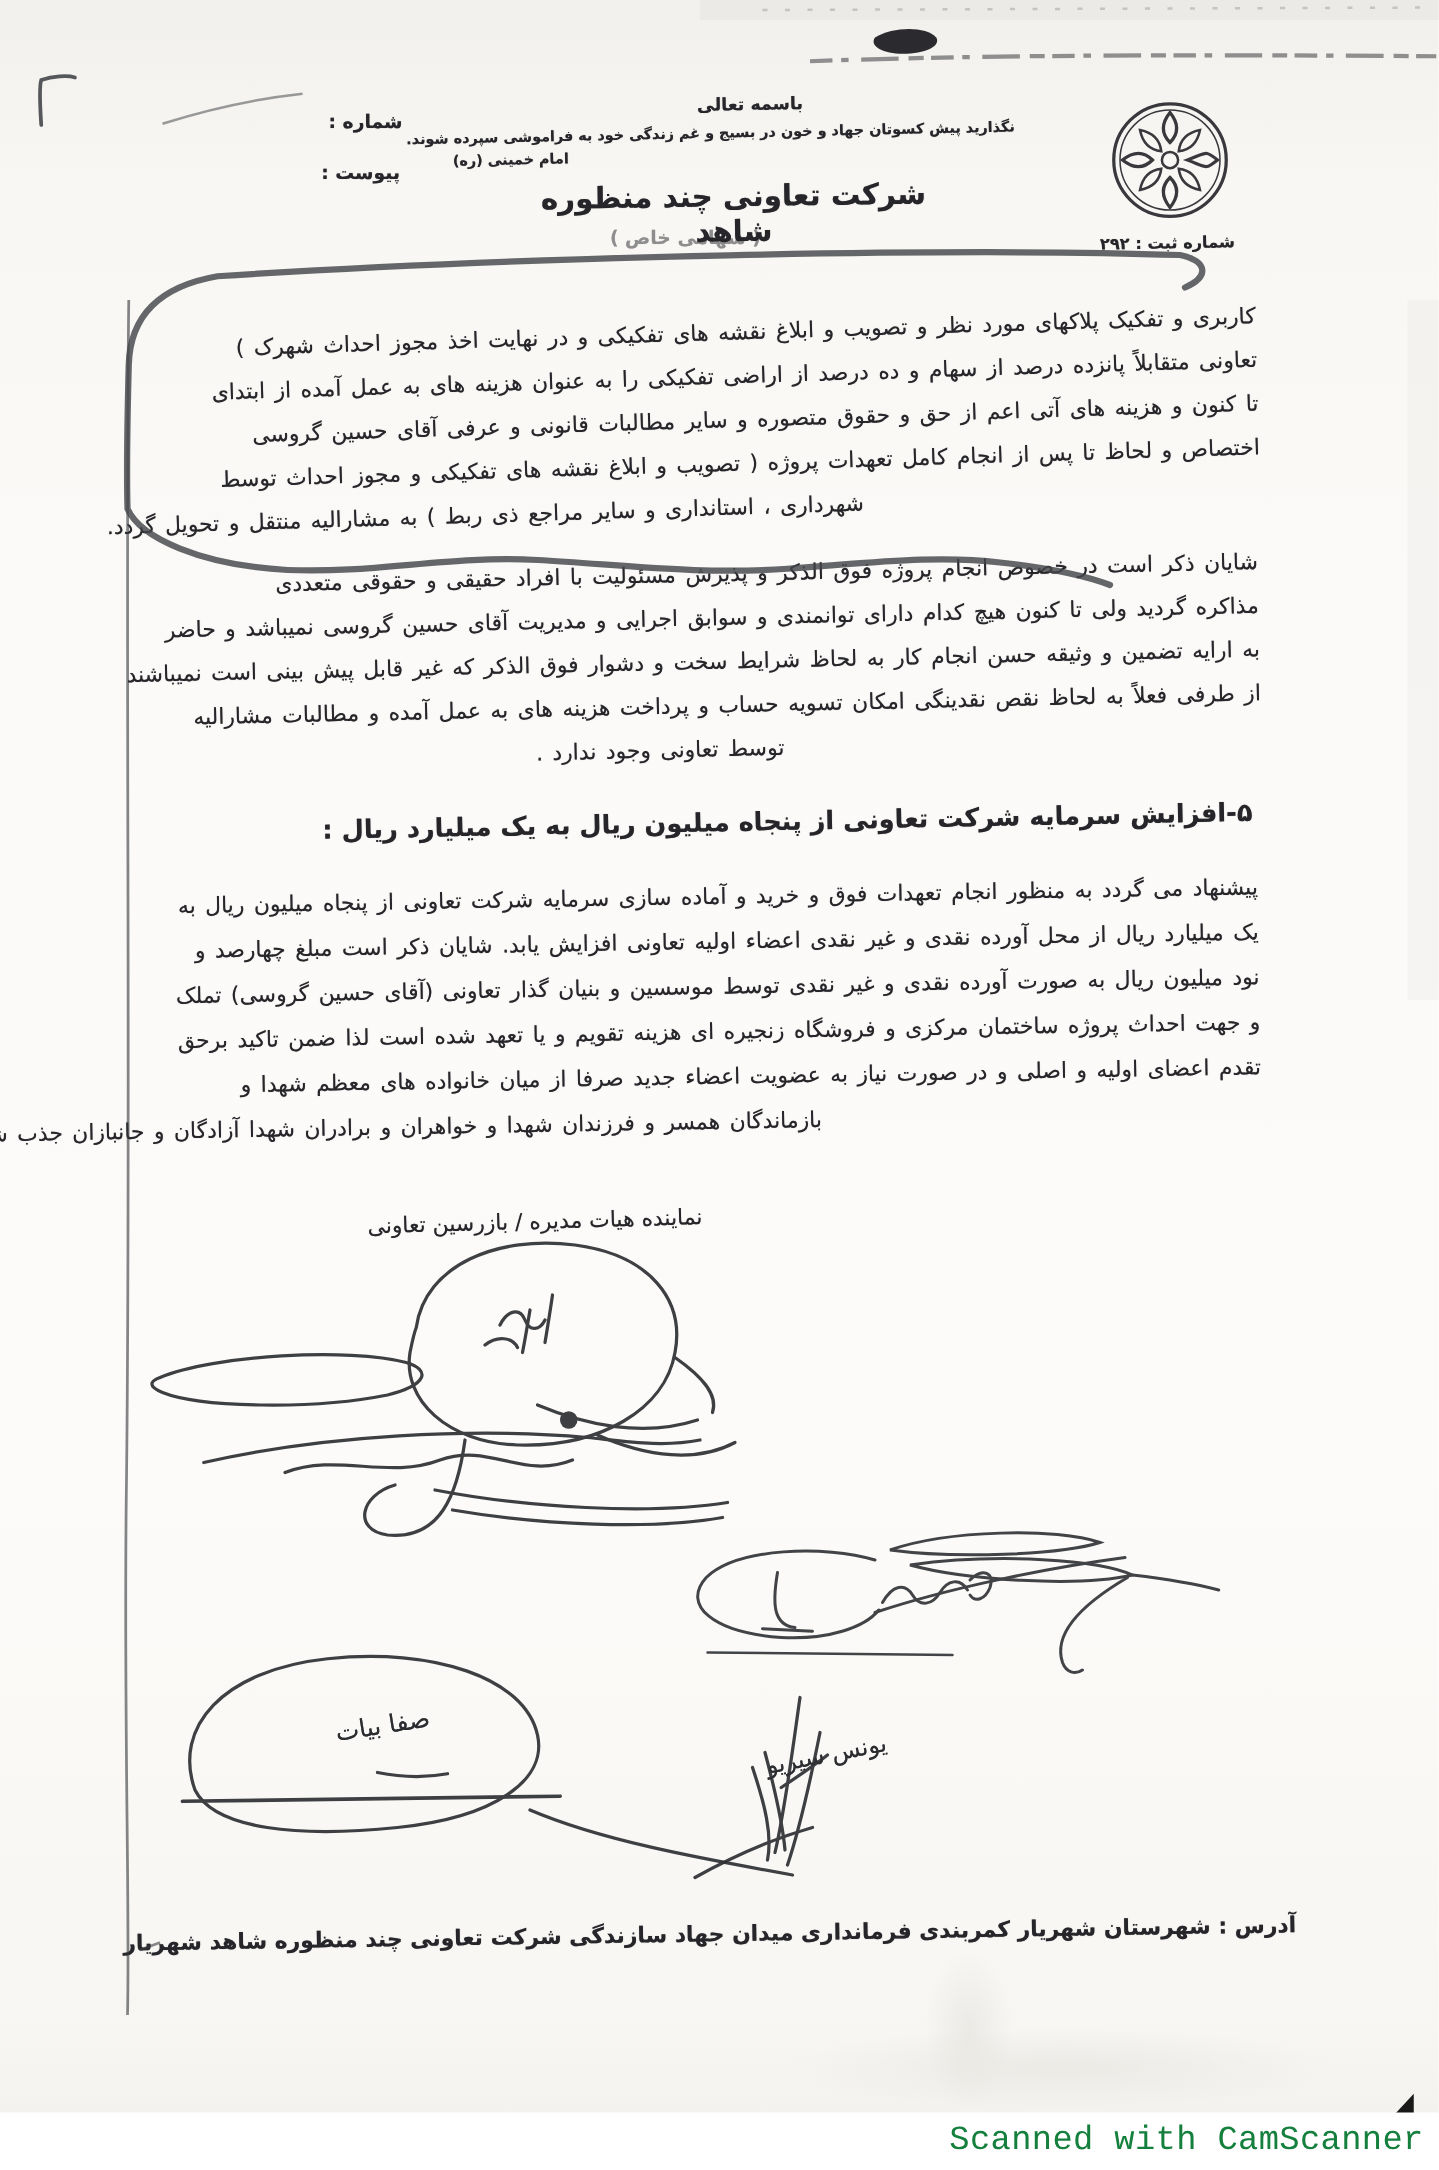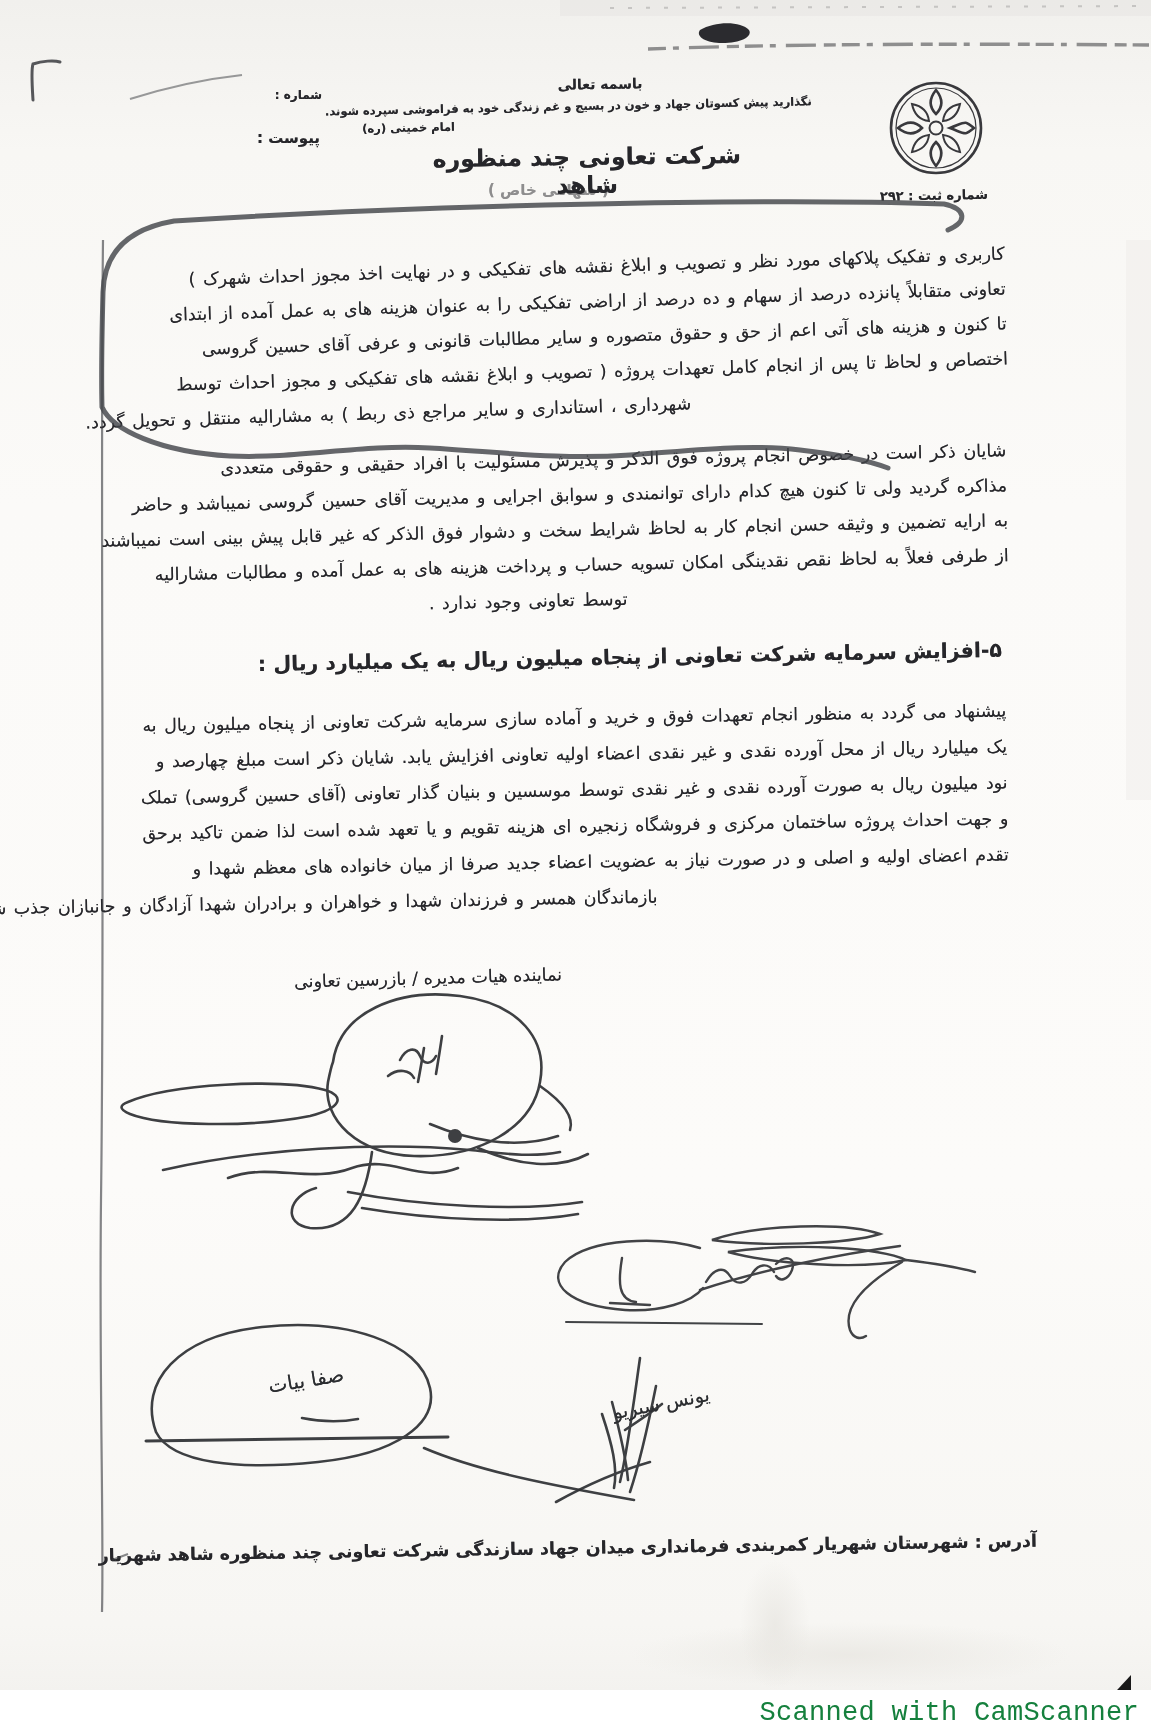--- a/index.html
+++ b/index.html
@@ -15,21 +15,21 @@
 
   .txt{position:absolute;direction:rtl;text-align:right;
        text-shadow:0 0 .6px rgba(45,45,50,.6);}
 
   .basmala{top:76px;left:505px;width:190px;text-align:center;font-size:14px;font-weight:bold;transform:rotate(-1deg);}
   .quote{top:99px;right:339px;width:460px;font-size:11.5px;font-weight:bold;transform:rotate(-1.2deg);}
   .quote .q1{white-space:nowrap;}
   .quote .q2{text-align:left;margin-top:4px;padding-left:10px;}
   .org-title{top:143px;left:398px;width:378px;text-align:center;font-size:23.5px;font-weight:bold;transform:rotate(-.8deg);letter-spacing:.5px;}
   .org-subtitle{top:181px;left:488px;width:190px;text-align:left;font-size:15px;font-weight:bold;opacity:.5;}
-  .fld-num{top:88px;right:829px;font-size:12px;font-weight:bold;}
+  .fld-num{top:88px;right:829px;font-size:15px;font-weight:bold;}
   .fld-att{top:129px;right:831px;font-size:15px;font-weight:bold;margin-left:40px;}
   .reg-num{top:188px;right:163px;width:140px;font-size:13px;font-weight:bold;transform:rotate(-1deg);}
 
   .para{font-size:17.5px;line-height:35px;word-spacing:2px;}
   .para .ln{white-space:nowrap;}
   .p1{top:250px;right:144px;width:862px;transform:rotate(-1.8deg);transform-origin:center;}
   .p1 .l5{margin-right:318px;}
   .p2{top:443px;right:143px;width:866px;transform:rotate(-1.3deg);}
   .p2 .l5{margin-right:382px;}
   .h5{top:646px;right:149px;width:860px;font-size:20.5px;font-weight:bold;transform:rotate(-1.1deg);white-space:nowrap;}

